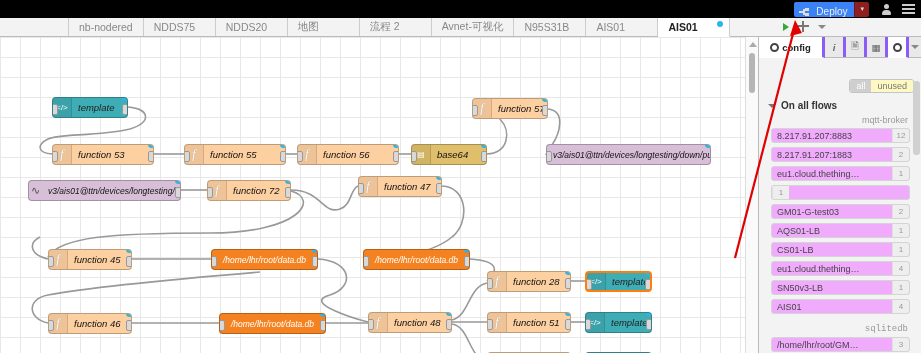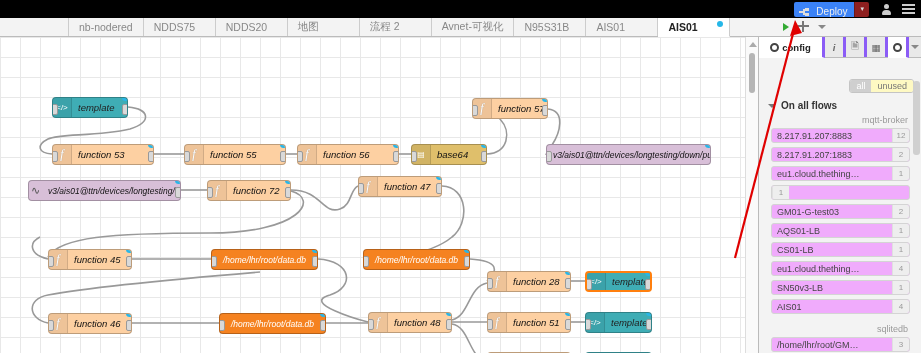--- a/index.html
+++ b/index.html
@@ -570,21 +570,21 @@
       </div>
       <div class="cfg-item">
         <span class="nm">SN50v3-LB</span>
         <span class="ct">1</span>
       </div>
       <div class="cfg-item">
         <span class="nm">AIS01</span>
         <span class="ct">4</span>
       </div>
 
-      <div class="sb-sublabel" style="padding-top:6px;">sqlitedb</div>
+      <div class="sb-sublabel" style="padding-top:6px;font-family:Liberation Mono, monospace;">sqlitedb</div>
 
       <div class="cfg-item">
         <span class="nm">/home/lhr/root/GM…</span>
         <span class="ct">3</span>
       </div>
     </div>
 
     <div class="sb-scroll">
       <span class="sb-thumb"></span>
     </div>

